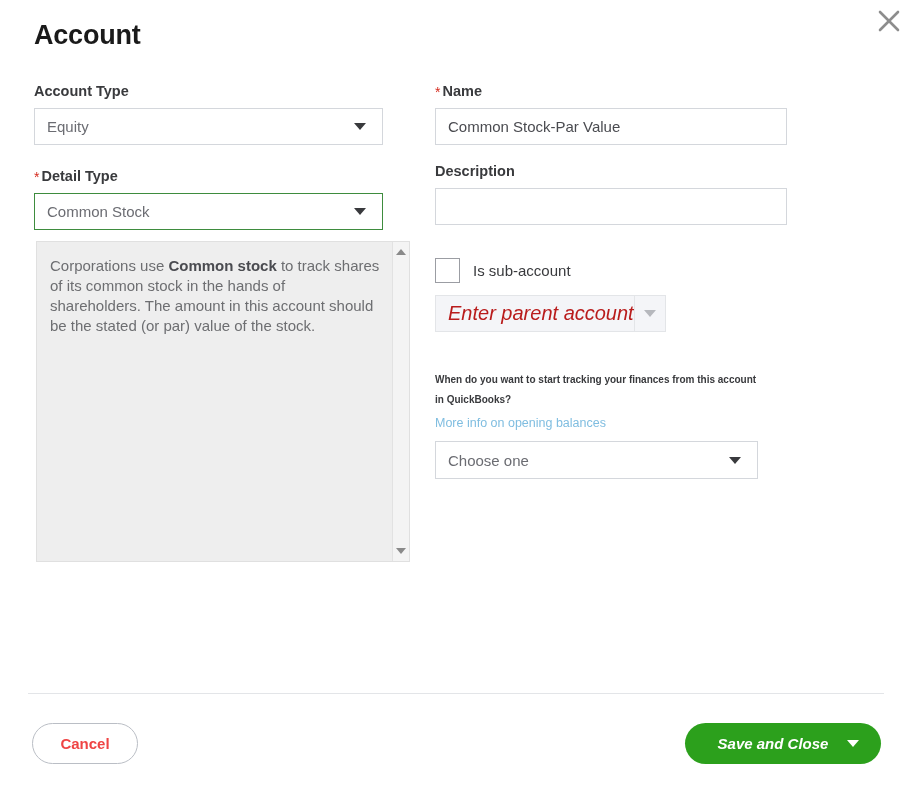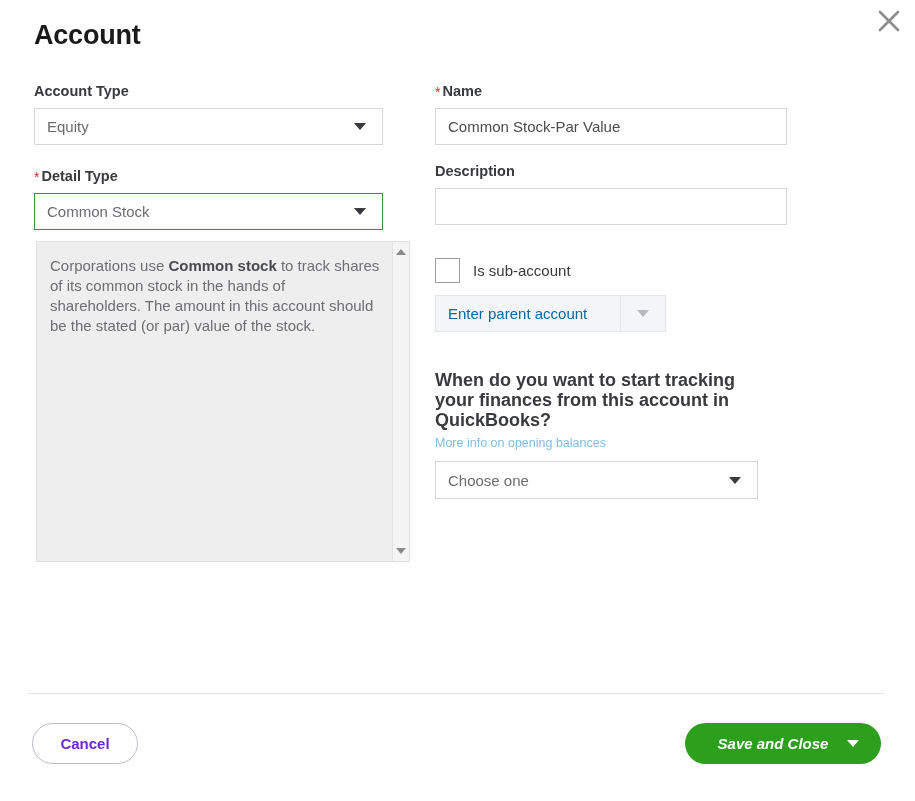--- a/index.html
+++ b/index.html
@@ -186,22 +186,23 @@
     height: 37px;
     border: 1px solid #e3e5e8;
     background: #f4f5f8;
     display: flex;
     align-items: center;
     margin-top: 12px;
     cursor: default;
   }
   .parent-control .value {
     flex: 1;
-    font-size: 15px;
-    color: #0369a1;
+    font-size: 20px;
+    font-style: italic;
+    color: #b91c1c;
     padding-left: 12px;
     white-space: nowrap;
   }
   .parent-caret-box {
     width: 44px;
     height: 100%;
     border-left: 1px solid #e3e5e8;
     display: flex;
     align-items: center;
     justify-content: center;
@@ -210,21 +211,21 @@
     width: 0;
     height: 0;
     border-left: 6px solid transparent;
     border-right: 6px solid transparent;
     border-top: 7px solid #b6b8bd;
   }
 
   
   .ob-block { margin-top: 38px; }
   .ob-question {
-    font-size: 18px;
+    font-size: 10px;
     font-weight: bold;
     color: #393a3d;
     line-height: 20px;
     width: 330px;
   }
   .ob-link {
     display: inline-block;
     font-size: 12.5px;
     color: #7fbde0;
     text-decoration: none;
@@ -248,21 +249,21 @@
     top: 723px;
     width: 106px;
     height: 41px;
     box-sizing: border-box;
     border: 1px solid #babec5;
     border-radius: 21px;
     background: #ffffff;
     font-family: "Liberation Sans", sans-serif;
     font-size: 15px;
     font-weight: bold;
-    color: #6d28d9;
+    color: #ef4444;
     cursor: pointer;
     padding: 0;
   }
   .btn-save {
     position: absolute;
     left: 685px;
     top: 723px;
     width: 196px;
     height: 41px;
     border-radius: 21px;

